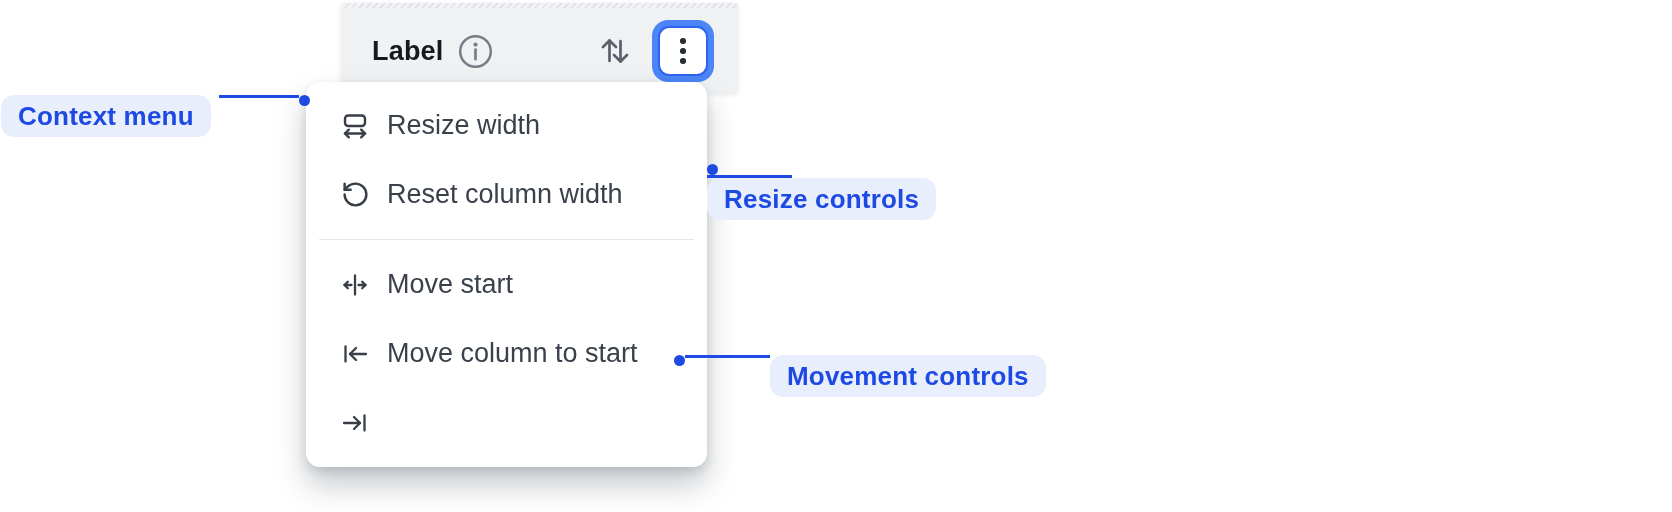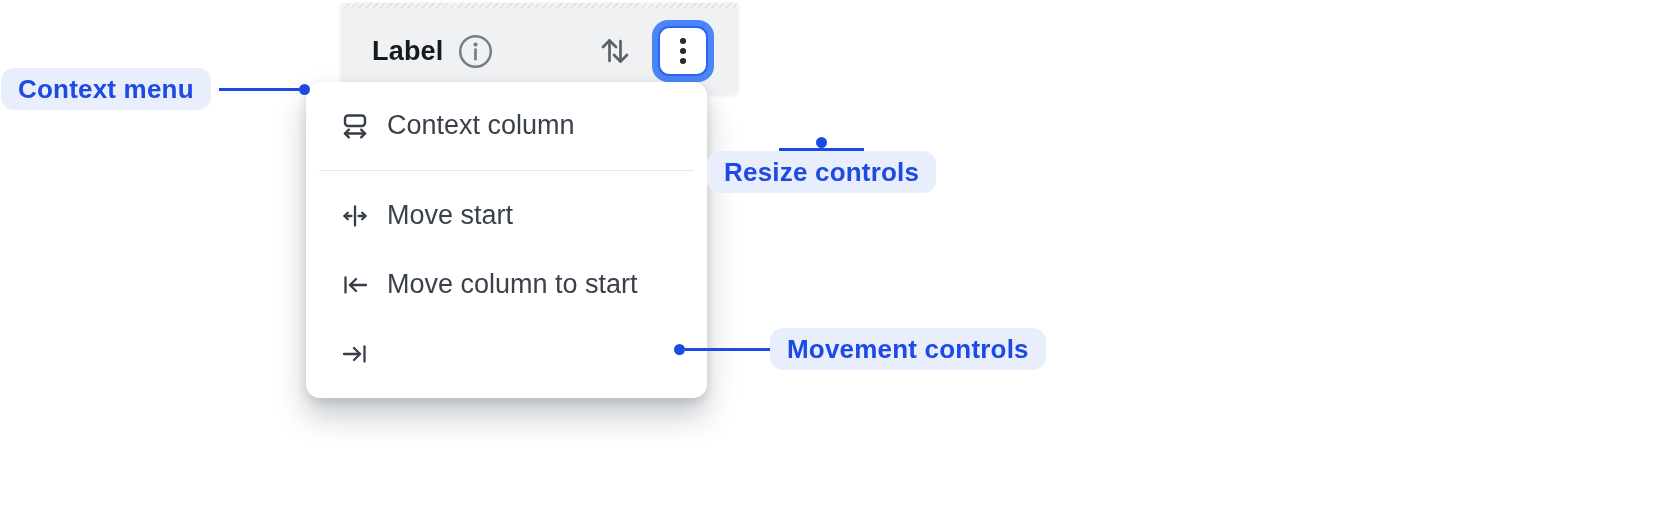--- a/index.html
+++ b/index.html
@@ -47,21 +47,21 @@
   }
   .menu-item {
     height:69px; display:flex; align-items:center;
     padding:0 18px 0 34px; gap:17px;
     font-size:27px; color:#3a414b; cursor:pointer; white-space:nowrap;
   }
   .mi-icon { width:30px; height:30px; flex:none; display:flex; align-items:center; justify-content:center; }
   .menu-divider { height:1px; background:#e5e7ea; margin:10px 13px; }
 
   
-  .ann { position:absolute; display:flex; align-items:center; }
+  .ann { position:absolute; display:flex; align-items:flex-start;margin-top:27px; }
   .ann-pill {
     height:42px; padding:0 17px; border-radius:13px;
     background:#e9eefc; color:#1e4ae4;
     font-size:26px; font-weight:700; letter-spacing:.2px;
     display:flex; align-items:center; white-space:nowrap; flex:none;
   }
   .ann-line { height:3px; background:#1e4ae4; flex:none; }
   .ann-dot { width:11px; height:11px; border-radius:50%; background:#1e4ae4; flex:none; }
   .ann-context  { left:1px;   top:68px; }
   .ann-context .ann-line { width:80px; margin-left:8px; }
@@ -111,23 +111,32 @@
 
     <div class="menu-item">
       <span class="mi-icon">
         <svg width="30" height="30" viewBox="0 0 30 30" fill="none" stroke="#373e47" stroke-width="2.4" stroke-linecap="round" stroke-linejoin="round">
           <rect x="5" y="4.5" width="20" height="10.5" rx="3.2"></rect>
           <path d="M5 22.5 H25"></path>
           <path d="M8.8 18.7 L5 22.5 L8.8 26.3"></path>
           <path d="M21.2 18.7 L25 22.5 L21.2 26.3"></path>
         </svg>
       </span>
-      <span>Context column</span>
+      <span>Resize width</span>
     </div>
 
+    <div class="menu-item">
+      <span class="mi-icon">
+        <svg width="29" height="29" viewBox="0 0 24 24" fill="none" stroke="#373e47" stroke-width="2" stroke-linecap="round" stroke-linejoin="round">
+          <path d="M3 12a9 9 0 1 0 9-9 9.75 9.75 0 0 0-6.74 2.74L3 8"></path>
+          <path d="M3 3v5h5"></path>
+        </svg>
+      </span>
+      <span>Reset column width</span>
+    </div>
 
     <div class="menu-divider"></div>
 
     <div class="menu-item">
       <span class="mi-icon">
         <svg width="28" height="28" viewBox="0 0 28 28" fill="none" stroke="#373e47" stroke-width="2.3" stroke-linecap="round" stroke-linejoin="round">
           <path d="M14 4.5 V23.5"></path>
           <path d="M10.5 14 H3.5"></path>
           <path d="M6.8 10.7 L3.5 14 L6.8 17.3"></path>
           <path d="M17.5 14 H24.5"></path>

